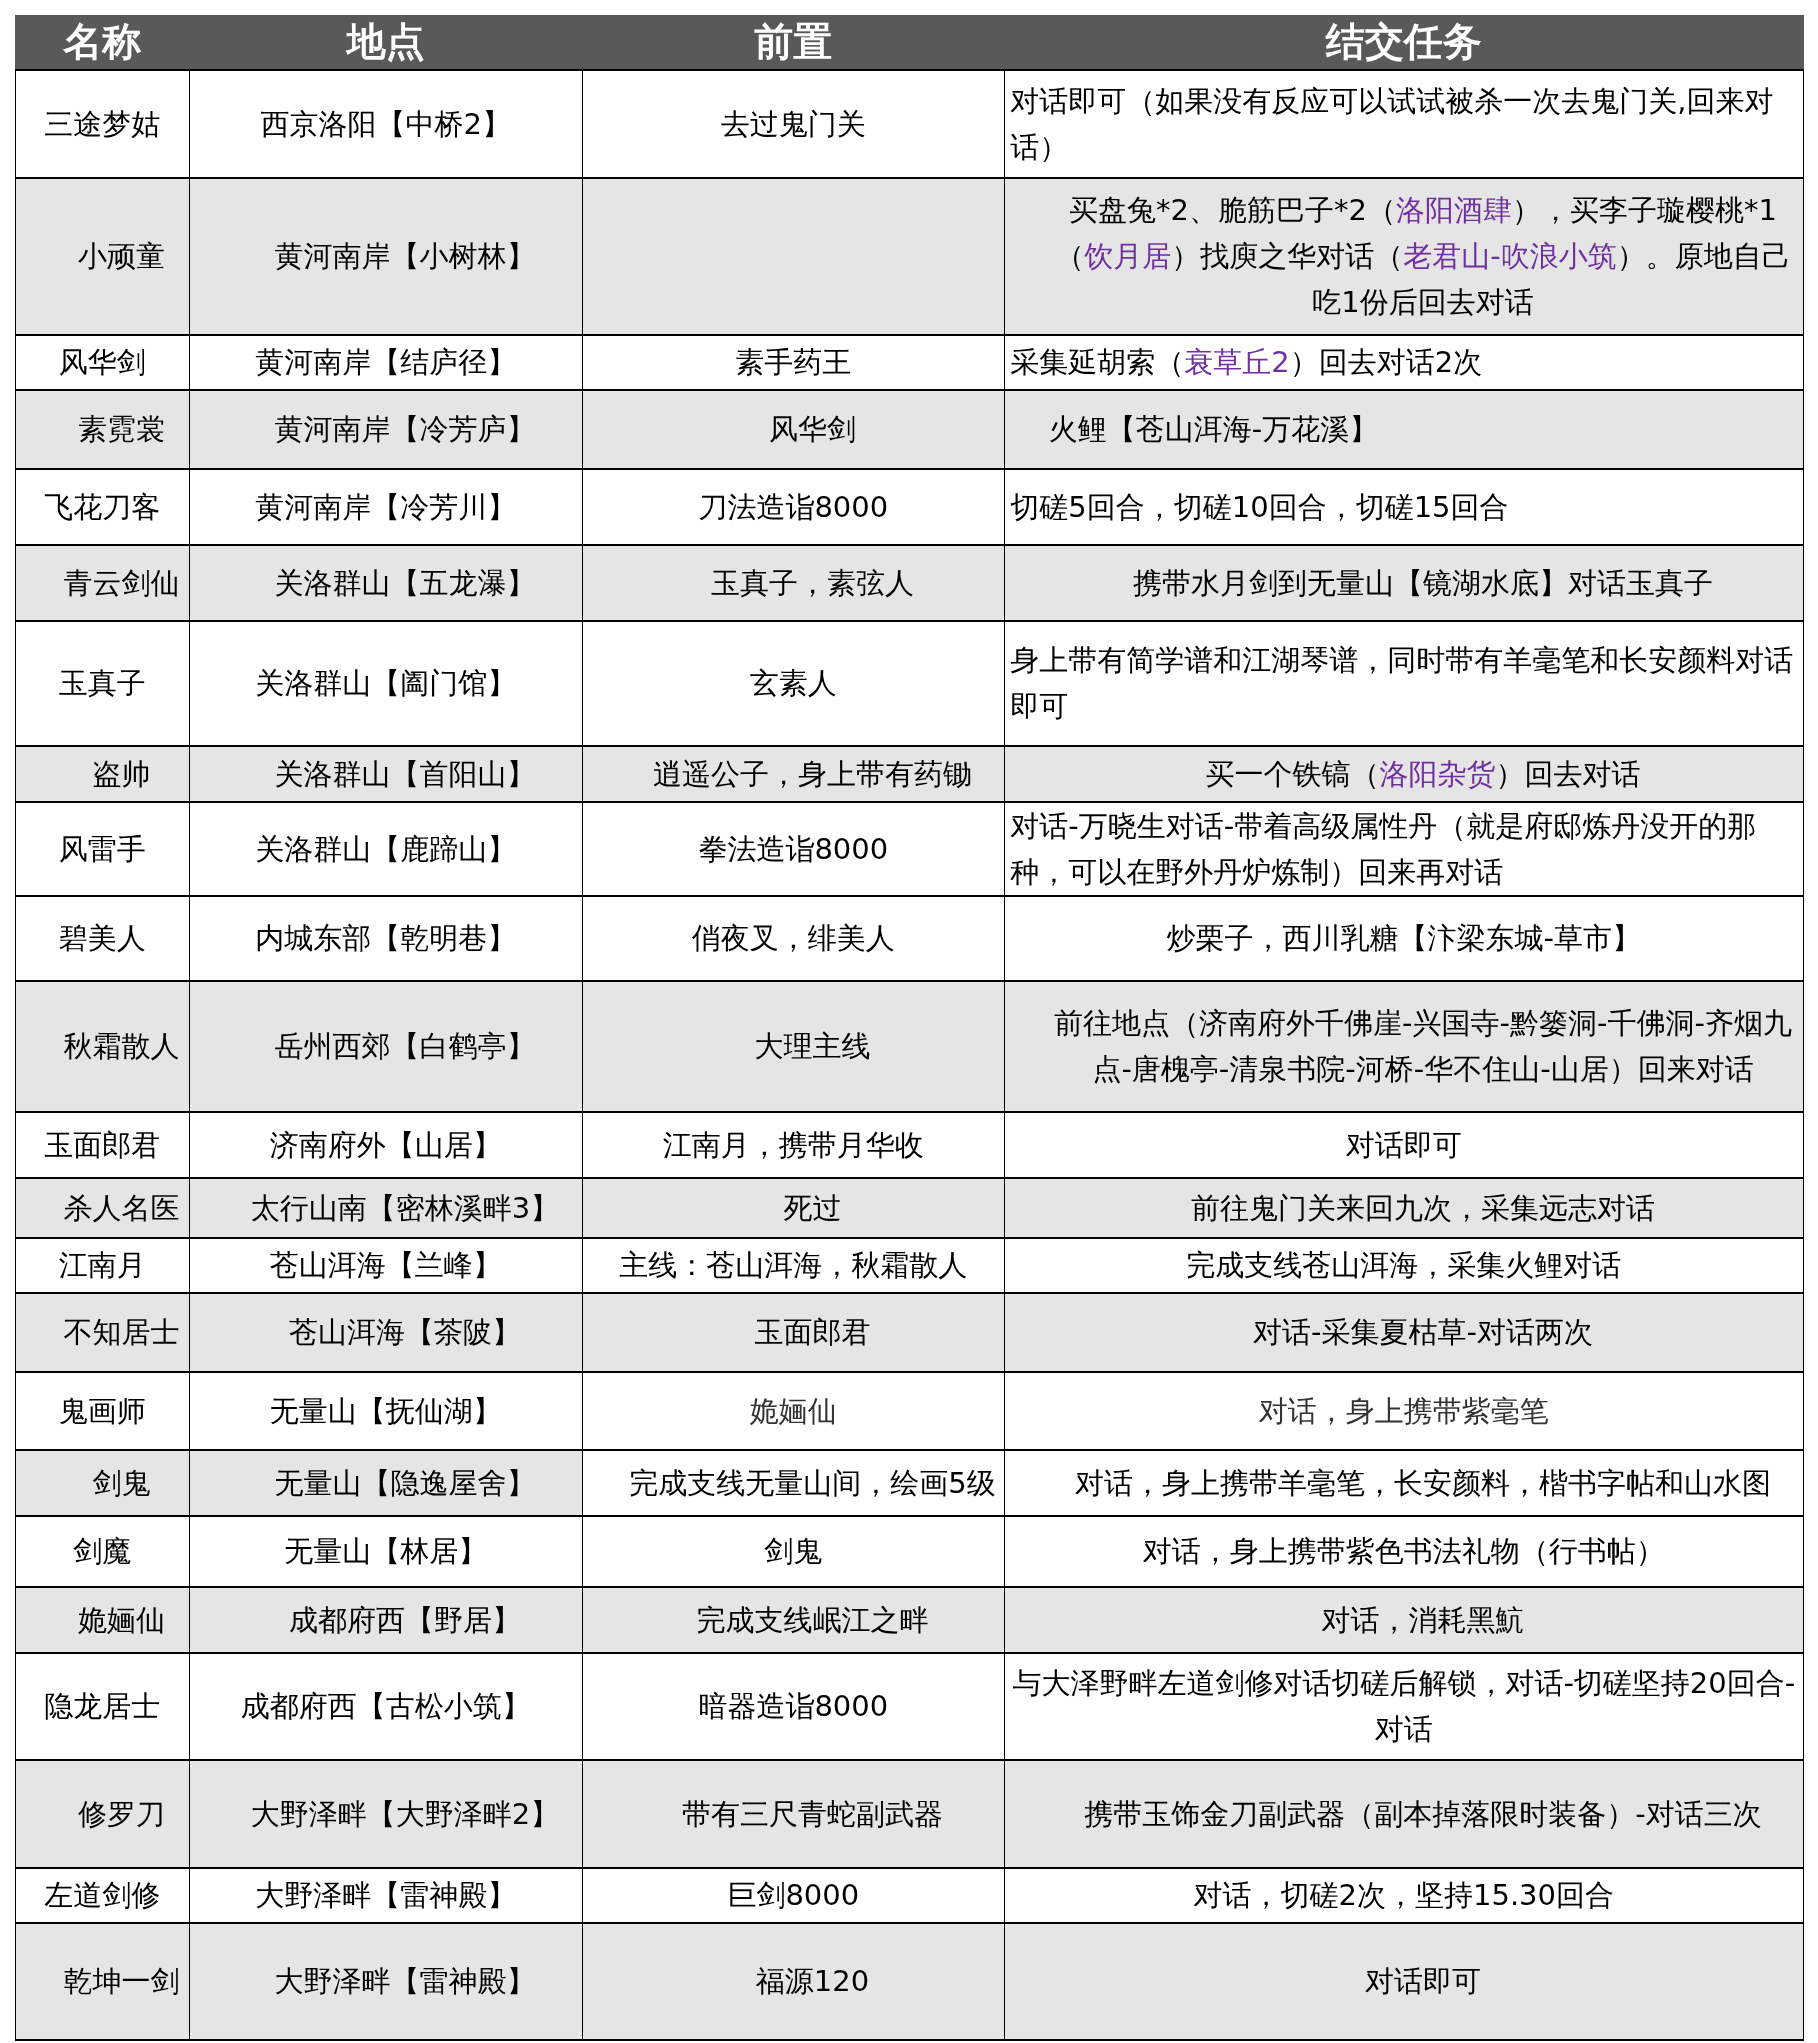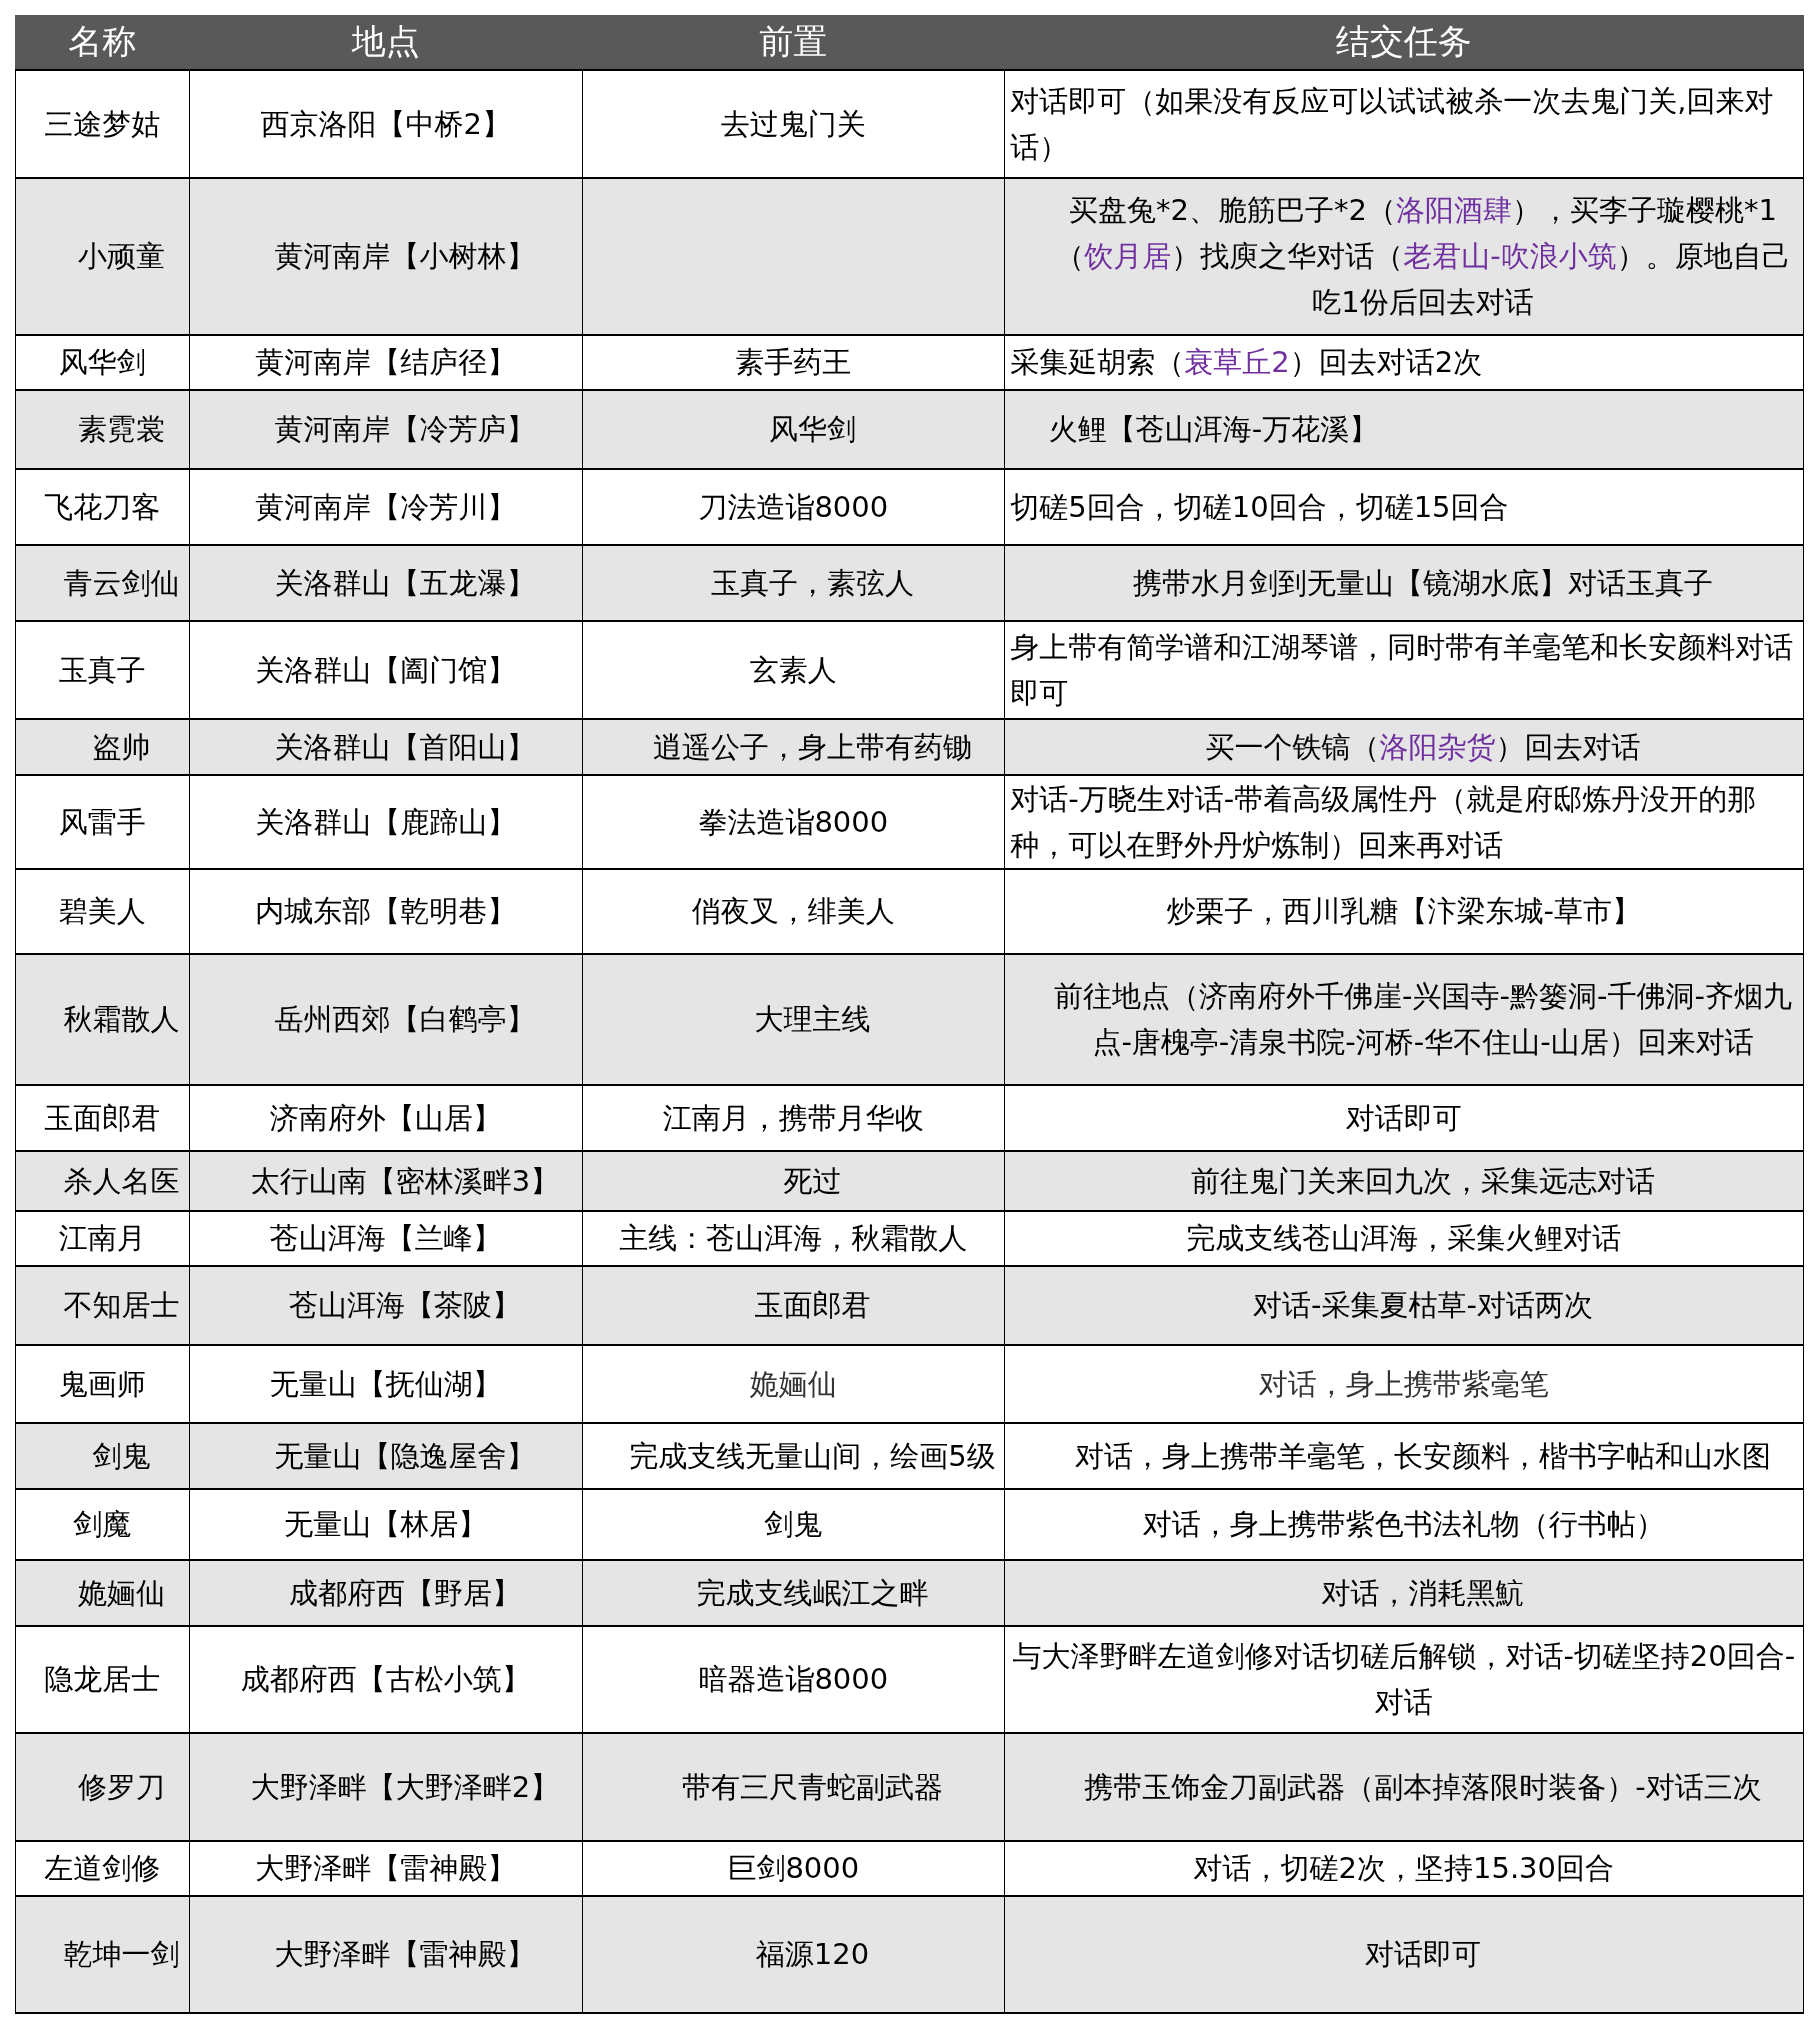--- a/index.html
+++ b/index.html
@@ -3,21 +3,21 @@
   <meta charset="utf-8">
   <style>
     html, body { margin: 0; padding: 0; background: #ffffff; }
     body { width: 1818px; height: 2043px; position: relative; font-family: "DejaVu Sans", "Liberation Sans", sans-serif; }
     .tbl { position: absolute; left: 14.8px; top: 14.8px; width: 1788px; border-collapse: collapse; table-layout: fixed; }
     .tbl col.c1 { width: 174px; }
     .tbl col.c2 { width: 393px; }
     .tbl col.c3 { width: 422px; }
     .tbl col.c4 { width: 799px; }
     .tbl th {
-      background: #595959; color: #ffffff; font-weight: normal; font-size: 34px;
+      background: #595959; color: #ffffff; font-weight: bold; font-size: 39px;
       height: 54px; padding: 0; text-align: center; vertical-align: middle;
       border-left: 0.9px solid #595959; border-right: 0.9px solid #595959;
       border-bottom: 2.8px solid #000;
     }
     .tbl td {
       font-size: 29px; color: #000; line-height: 46px; padding: 0 5.5px;
       text-align: center; vertical-align: middle;
       border-left: 1.8px solid #000; border-right: 1.8px solid #000;
       border-top: 2.8px solid #000; border-bottom: 2.8px solid #000;
       box-sizing: border-box; word-break: break-all;
@@ -84,21 +84,21 @@
       <td class="left">切磋5回合，切磋10回合，切磋15回合</td>
     </tr>
 
     <tr class="gray" style="height:76px">
       <td>青云剑仙</td>
       <td>关洛群山【五龙瀑】</td>
       <td>玉真子，素弦人</td>
       <td>携带水月剑到无量山【镜湖水底】对话玉真子</td>
     </tr>
 
-    <tr class="white" style="height:98px">
+    <tr class="white" style="height:125px">
       <td>玉真子</td>
       <td>关洛群山【阖门馆】</td>
       <td>玄素人</td>
       <td class="left">身上带有简学谱和江湖琴谱，同时带有羊毫笔和长安颜料对话即可</td>
     </tr>
 
     <tr class="gray" style="height:56px">
       <td>盗帅</td>
       <td>关洛群山【首阳山】</td>
       <td>逍遥公子，身上带有药锄</td>

